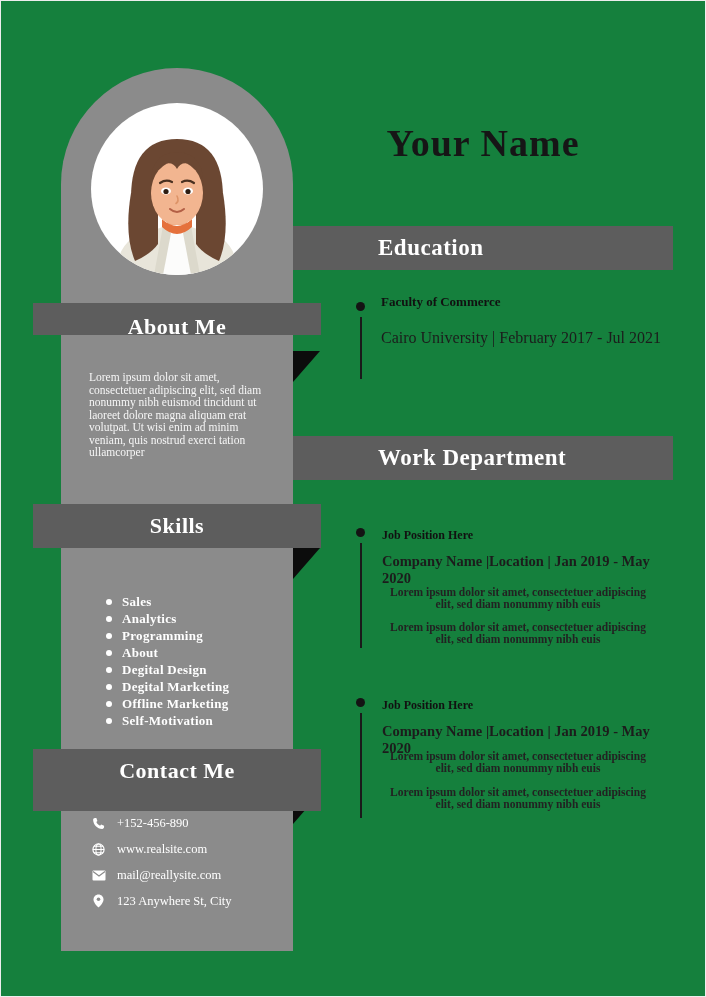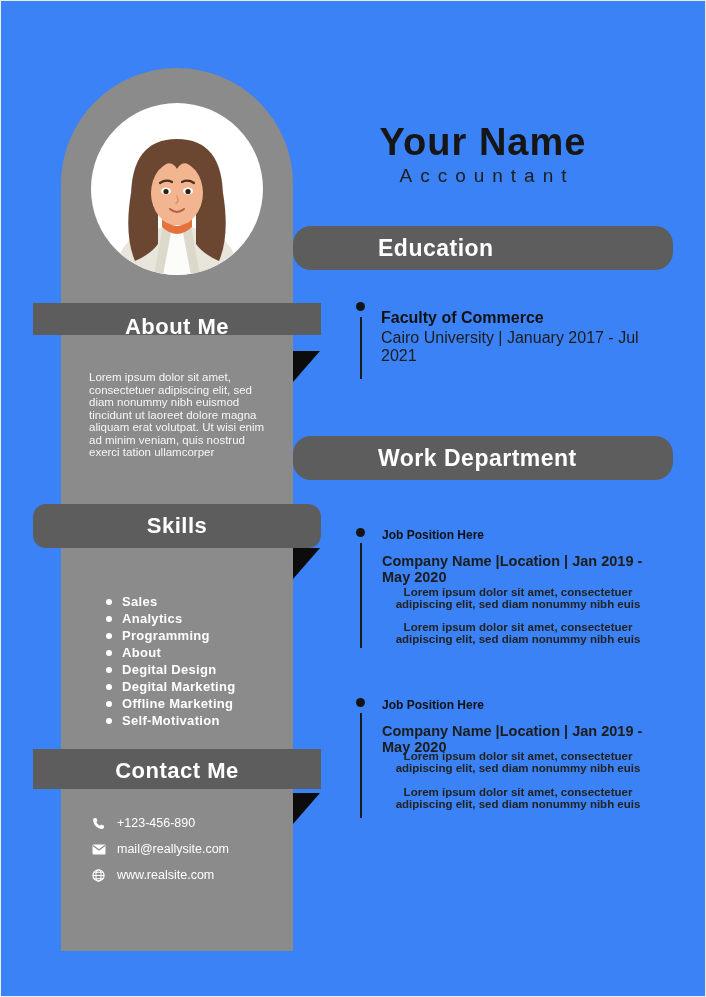--- a/index.html
+++ b/index.html
@@ -1,40 +1,40 @@
 <!DOCTYPE html>
 <html><head>
 <meta charset="utf-8">
 <style>
   html,body { margin:0; padding:0; background:#fff; }
   .page {
-    position:relative; width:706px; height:997px; background:#3b82f6;
-    font-family:Liberation Sans, sans-serif; overflow:hidden;
+    position:relative; width:706px; height:997px; background:#15803d;
+    font-family:Liberation Serif, serif; overflow:hidden;
     border:1px solid #ededed; box-sizing:border-box;
   }
   
   .sidebar { position:absolute; left:60px; top:67px; width:232px; height:883px;
     background:#8b8b8b; border-radius:116px 116px 0 0; }
   .avatar { position:absolute; left:90px; top:102px; width:172px; height:172px;
     border-radius:50%; background:#ffffff; overflow:hidden; z-index:4; }
   .avatar svg { display:block; }
 
   
   .ribbon { position:absolute; background:#5d5d5d; color:#ffffff; font-weight:bold; z-index:3; }
   .ribbon.left { left:32px; width:288px; text-align:center; font-size:22px; letter-spacing:0.5px; }
   .r-about   { top:302px; height:32px; line-height:48px; }
-  .r-skills  { top:503px; height:44px; line-height:44px;border-radius:13px; }
-  .r-contact { top:748px; height:40px; line-height:44px; }
+  .r-skills  { top:503px; height:44px; line-height:44px; }
+  .r-contact { top:748px; height:62px; line-height:44px; }
   .fold { position:absolute; left:292px; width:27px; height:31px; background:#0c0c0c;
     clip-path:polygon(0 0, 100% 0, 0 100%); z-index:2; }
   .f-about   { top:350px; }
   .f-skills  { top:547px; }
   .f-contact { top:792px; }
   .ribbon.right { left:292px; width:380px; height:44px; line-height:44px; font-size:23px;
-    padding-left:85px; box-sizing:border-box; letter-spacing:0.5px;border-radius:18px; }
+    padding-left:85px; box-sizing:border-box; letter-spacing:0.5px; }
   .r-education { top:225px; }
   .r-work      { top:435px; }
 
   
   .name { position:absolute; left:292px; top:120px; width:380px; text-align:center;
     font-size:38px; font-weight:bold; color:#161616; letter-spacing:1px; }
   .subtitle { position:absolute; left:292px; top:164px; width:380px; text-align:center;
     font-size:19px; letter-spacing:8px; text-indent:8px; color:#1d1d1d; font-weight:500; }
 
   
@@ -45,22 +45,22 @@
     font-size:13px; font-weight:600; letter-spacing:0.3px; }
   .skill-dot { width:6px; height:6px; border-radius:50%; background:#ffffff; margin-right:10px; flex:none; }
   .contact-list { position:absolute; left:90px; top:809px; z-index:4; }
   .contact-item { display:flex; align-items:center; height:26px; color:#ffffff;
     font-size:12.5px; font-weight:500; }
   .contact-icon { width:15px; margin-right:11px; display:flex; justify-content:center; flex:none; }
 
   
   .t-dot { position:absolute; width:9px; height:9px; border-radius:50%; background:#141414; }
   .t-line { position:absolute; width:2px; background:#1a1a1a; }
-  .edu-degree { position:absolute; left:380px; top:308px; width:292px;
-    font-size:16px; font-weight:bold; color:#111111; }
+  .edu-degree { position:absolute; left:380px; top:293px; width:292px;
+    font-size:13px; font-weight:bold; color:#111111; }
   .edu-meta { position:absolute; left:380px; top:328px; width:292px;
     font-size:16px; font-weight:500; color:#1c1c1c; }
   .edu-dept { position:absolute; left:380px; top:359px; width:292px;
     font-size:15.5px; color:#262626; }
   .job-title { position:absolute; left:381px; width:280px;
     font-size:12px; font-weight:bold; color:#111111; }
   .job-company { position:absolute; left:381px; width:290px;
     font-size:14.5px; font-weight:600; color:#1c1c1c; }
   .job-para { position:absolute; left:381px; width:272px; text-align:center;
     font-size:11.5px; line-height:11.5px; font-weight:bold; color:#222222; }
@@ -98,21 +98,20 @@
       <ellipse cx="97" cy="88" rx="5" ry="3.6" fill="#ffffff"></ellipse>
       <circle cx="75" cy="88.5" r="2.6" fill="#2e1d12"></circle>
       <circle cx="97" cy="88.5" r="2.6" fill="#2e1d12"></circle>
 
       <path d="M86,93 q2.5,5 -1,7.5" stroke="#dd9468" stroke-width="1.6" fill="none" stroke-linecap="round"></path>
       <path d="M79,106 Q86,112 93,106" stroke="#b35f45" stroke-width="2" fill="none" stroke-linecap="round"></path>
     </svg>
   </div>
 
   <div class="name">Your Name</div>
-  <div class="subtitle">Accountant</div>
 
   <div class="ribbon right r-education">Education</div>
   <div class="ribbon right r-work">Work Department</div>
 
   <div class="fold f-about"></div>
   <div class="ribbon left r-about">About Me</div>
   <div class="fold f-skills"></div>
   <div class="ribbon left r-skills">Skills</div>
   <div class="fold f-contact"></div>
   <div class="ribbon left r-contact">Contact Me</div>
@@ -154,47 +153,56 @@
       </li>
   </ul>
 
   <div class="contact-list">
     <div class="contact-item">
       <span class="contact-icon">
         <svg width="13" height="13" viewBox="0 0 14 14">
             <path d="M3.2,1 C2.1,1 1.1,2 1.2,3.1 c0.4,5.3 4.4,9.3 9.7,9.7 1.1,0.1 2.1-0.9 2.1-2 V9.3 L9.8,8.2 8.7,9.3 C7,8.6 5.4,7 4.7,5.3 L5.8,4.2 4.7,1 Z" fill="#ffffff"></path>
           </svg>
       </span>
-      <span>+123-456-890</span>
-    </div>
-    <div class="contact-item">
-      <span class="contact-icon">
-        <svg width="14" height="11" viewBox="0 0 14 11">
-            <rect x="0.5" y="0.5" width="13" height="10" rx="1" fill="#ffffff"></rect>
-            <path d="M1,1.5 L7,6 L13,1.5" stroke="#8b8b8b" stroke-width="1.2" fill="none"></path>
-          </svg>
-      </span>
-      <span>mail@reallysite.com</span>
+      <span>+152-456-890</span>
     </div>
     <div class="contact-item">
       <span class="contact-icon">
         <svg width="13" height="13" viewBox="0 0 14 14">
             <circle cx="7" cy="7" r="6" stroke="#ffffff" stroke-width="1.3" fill="none"></circle>
             <ellipse cx="7" cy="7" rx="2.8" ry="6" stroke="#ffffff" stroke-width="1.1" fill="none"></ellipse>
             <path d="M1,7 H13 M2,3.6 H12 M2,10.4 H12" stroke="#ffffff" stroke-width="1.1"></path>
           </svg>
       </span>
       <span>www.realsite.com</span>
     </div>
+    <div class="contact-item">
+      <span class="contact-icon">
+        <svg width="14" height="11" viewBox="0 0 14 11">
+            <rect x="0.5" y="0.5" width="13" height="10" rx="1" fill="#ffffff"></rect>
+            <path d="M1,1.5 L7,6 L13,1.5" stroke="#8b8b8b" stroke-width="1.2" fill="none"></path>
+          </svg>
+      </span>
+      <span>mail@reallysite.com</span>
+    </div>
+    <div class="contact-item">
+      <span class="contact-icon">
+        <svg width="11" height="14" viewBox="0 0 11 14">
+            <path d="M5.5,0.5 C2.7,0.5 0.5,2.7 0.5,5.5 c0,3.7 5,8 5,8 s5-4.3 5-8 C10.5,2.7 8.3,0.5 5.5,0.5 Z" fill="#ffffff"></path>
+            <circle cx="5.5" cy="5.3" r="1.8" fill="#8b8b8b"></circle>
+          </svg>
+      </span>
+      <span>123 Anywhere St, City</span>
+    </div>
   </div>
 
   <div class="t-dot" style="left:355px; top:301px;"></div>
   <div class="t-line" style="left:359px; top:316px; height:62px;"></div>
   <div class="edu-degree">Faculty of Commerce</div>
-  <div class="edu-meta">Cairo University | January 2017 - Jul 2021</div>
+  <div class="edu-meta">Cairo University | February 2017 - Jul 2021</div>
 
   <div class="t-dot" style="left:355px; top:527px;"></div>
   <div class="t-line" style="left:359px; top:542px; height:105px; width:1.5px;"></div>
   <div class="job-title" style="top:527px;">Job Position Here</div>
   <div class="job-company" style="top:552px;">Company Name |Location | Jan 2019 - May 2020</div>
   <div class="job-para" style="top:586px;">Lorem ipsum dolor sit amet, consectetuer adipiscing elit, sed diam nonummy nibh euis</div>
   <div class="job-para" style="top:621px;">Lorem ipsum dolor sit amet, consectetuer adipiscing elit, sed diam nonummy nibh euis</div>
 
   <div class="t-dot" style="left:355px; top:697px;"></div>
   <div class="t-line" style="left:359px; top:712px; height:105px; width:1.5px;"></div>

